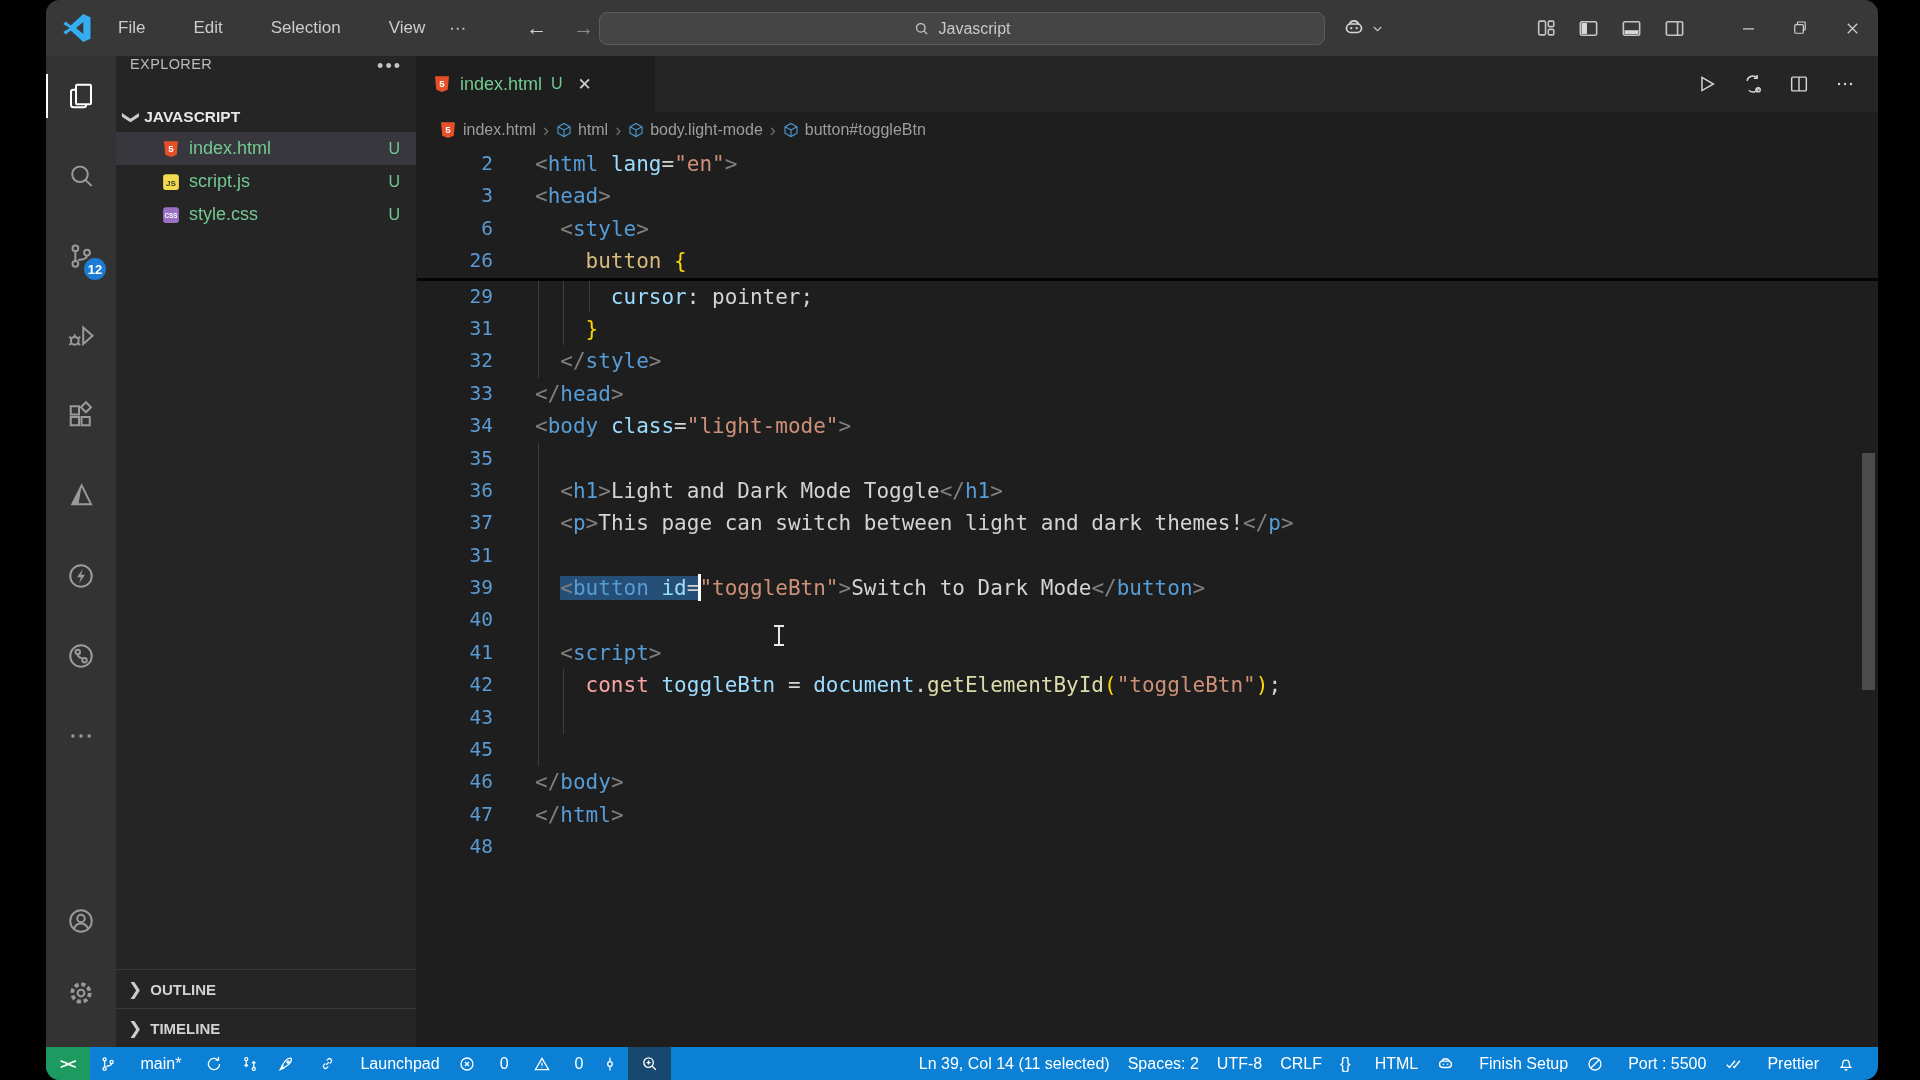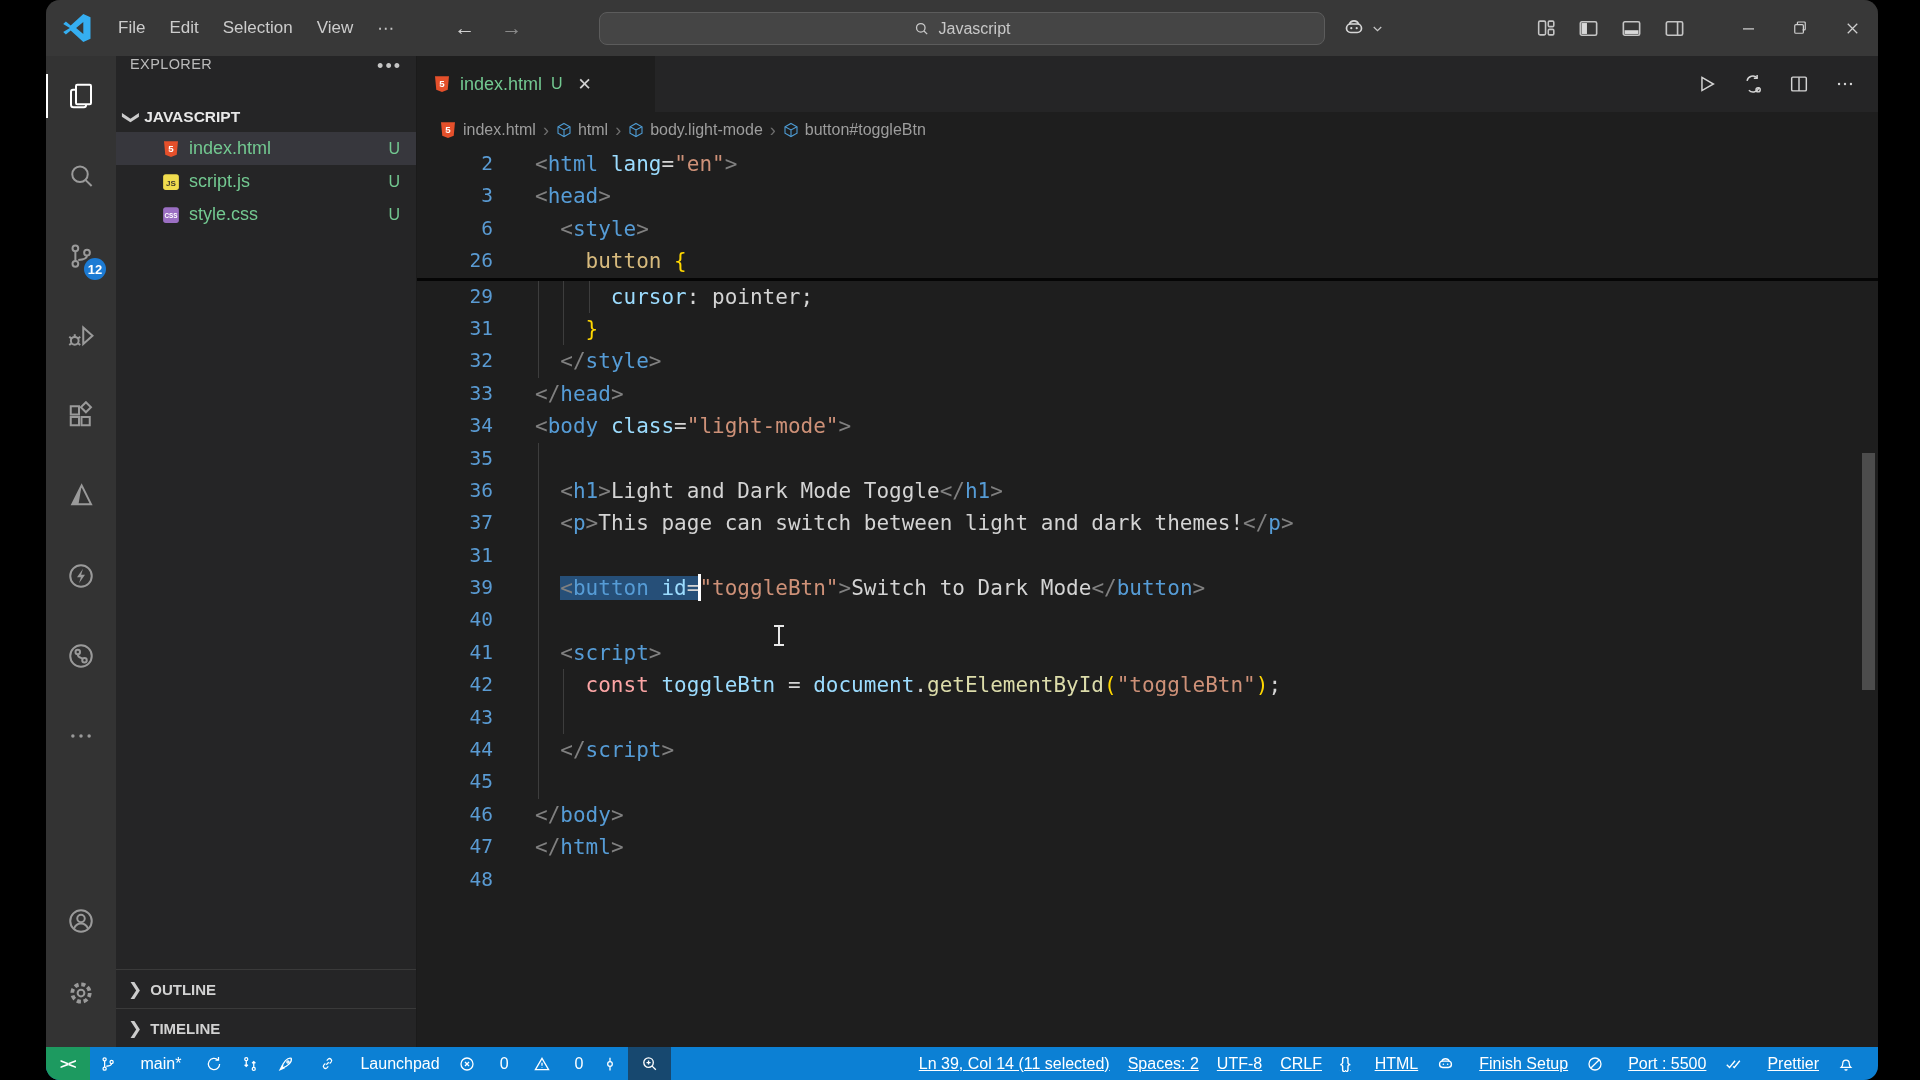--- a/index.html
+++ b/index.html
@@ -5,21 +5,21 @@
   html,body{margin:0;padding:0;width:1920px;height:1080px;background:#000;overflow:hidden;
     font-family:"Liberation Sans",sans-serif;-webkit-font-smoothing:antialiased;}
   .stage{position:relative;width:1920px;height:1080px;background:#000;}
   .window{position:absolute;left:46px;top:0;width:1832px;height:1080px;background:#1e1e1e;
     border-radius:14px;overflow:hidden;display:flex;flex-direction:column;}
 
   
   .titlebar{position:relative;height:56px;flex:none;background:#383838;display:flex;align-items:center;
     padding-left:16px;color:#cccccc;font-size:17px;}
   .logo{width:30px;height:30px;margin-right:14px;flex:none;}
-  .menus{display:flex;align-items:center;}
+  .menus{display:flex;align-items:center;gap:24px;}
   .menu-item{padding:5px 12px;border-radius:6px;cursor:default;}
   .menu-ellipsis{padding:5px 12px;letter-spacing:2px;color:#c5c5c5;}
   .nav-arrows{display:flex;align-items:center;margin-left:46px;gap:26px;font-size:21px;}
   .nav-back{color:#cfcfcf;} .nav-fwd{color:#8a8a8a;}
   .search-box{position:absolute;left:50%;top:12px;transform:translateX(-50%);width:724px;height:31px;
     background:#454545;border:1px solid #5c5c5c;border-radius:8px;display:flex;align-items:center;
     justify-content:center;gap:8px;color:#c8c8c8;font-size:16px;}
   .tb-right{position:absolute;right:0;top:0;height:56px;display:flex;align-items:center;}
   .copilot-btn{display:flex;align-items:center;gap:4px;margin-right:150px;}
   .layout-group{display:flex;align-items:center;gap:20px;margin-right:36px;}
@@ -85,21 +85,21 @@
   .mouse-ibeam::after{content:"";position:absolute;left:2px;top:3px;width:10px;height:2px;background:#e8e8e8;
     box-shadow:0 19px 0 #e8e8e8;}
 
   
   .statusbar{height:33px;flex:none;background:#0c80d4;display:flex;align-items:center;color:#ffffff;font-size:16px;}
   .remote{height:33px;background:#1d9a60;display:flex;align-items:center;padding:0 14px;font-weight:700;
     font-size:15px;letter-spacing:-1px;}
   .sb-item{display:flex;align-items:center;gap:24px;padding:0 9px;height:33px;}
   .sb-item svg{stroke:#ffffff;}
   .sb-zoom{background:#17486f;padding:0 12px;}
-  .sb-right{margin-left:auto;display:flex;align-items:center;padding-right:14px;text-decoration:underline;}
+  .sb-right{margin-left:auto;display:flex;align-items:center;padding-right:14px;}
   svg{display:block;}
 </style>
 </head>
 <body>
 
 <div class="stage">
   <div class="window">
 
     <div class="titlebar">
       <span class="logo">
@@ -426,21 +426,20 @@
               <div class="code-line"><span class="gutter">34</span><div class="code-text"><span class="tk-pun">&lt;</span><span class="tk-tag">body</span><span class="tk-txt"> </span><span class="tk-attr">class</span><span class="tk-op">=</span><span class="tk-str">"light-mode"</span><span class="tk-pun">&gt;</span></div></div>
               <div class="code-line"><span class="gutter">35</span><div class="code-text"><span class="guide" style="left: 3px;"></span></div></div>
               <div class="code-line"><span class="gutter">36</span><div class="code-text"><span class="guide" style="left: 3px;"></span><span class="tk-txt">  </span><span class="tk-pun">&lt;</span><span class="tk-tag">h1</span><span class="tk-pun">&gt;</span><span class="tk-txt">Light and Dark Mode Toggle</span><span class="tk-pun">&lt;/</span><span class="tk-tag">h1</span><span class="tk-pun">&gt;</span></div></div>
               <div class="code-line"><span class="gutter">37</span><div class="code-text"><span class="guide" style="left: 3px;"></span><span class="tk-txt">  </span><span class="tk-pun">&lt;</span><span class="tk-tag">p</span><span class="tk-pun">&gt;</span><span class="tk-txt">This page can switch between light and dark themes!</span><span class="tk-pun">&lt;/</span><span class="tk-tag">p</span><span class="tk-pun">&gt;</span></div></div>
               <div class="code-line"><span class="gutter">31</span><div class="code-text"><span class="guide" style="left: 3px;"></span></div></div>
               <div class="code-line"><span class="gutter">39</span><div class="code-text"><span class="guide" style="left: 3px;"></span><span class="tk-txt">  </span><span class="tk-pun sel">&lt;</span><span class="tk-tag sel">button</span><span class="tk-txt sel"> </span><span class="tk-attr sel">id</span><span class="tk-op sel">=</span><span class="caret"></span><span class="tk-str">"toggleBtn"</span><span class="tk-pun">&gt;</span><span class="tk-txt">Switch to Dark Mode</span><span class="tk-pun">&lt;/</span><span class="tk-tag">button</span><span class="tk-pun">&gt;</span></div></div>
               <div class="code-line"><span class="gutter">40</span><div class="code-text"><span class="guide" style="left: 3px;"></span></div></div>
               <div class="code-line"><span class="gutter">41</span><div class="code-text"><span class="guide" style="left: 3px;"></span><span class="tk-txt">  </span><span class="tk-pun">&lt;</span><span class="tk-tag">script</span><span class="tk-pun">&gt;</span></div></div>
               <div class="code-line"><span class="gutter">42</span><div class="code-text"><span class="guide" style="left: 3px;"></span><span class="guide" style="left: 28.28px;"></span><span class="tk-txt">    </span><span class="tk-kw">const</span><span class="tk-txt"> </span><span class="tk-var">toggleBtn</span><span class="tk-op"> = </span><span class="tk-var">document</span><span class="tk-op">.</span><span class="tk-fn">getElementById</span><span class="tk-brace">(</span><span class="tk-str">"toggleBtn"</span><span class="tk-brace">)</span><span class="tk-op">;</span></div></div>
               <div class="code-line"><span class="gutter">43</span><div class="code-text"><span class="guide" style="left: 3px;"></span><span class="guide" style="left: 28.28px;"></span></div></div>
-              <div class="code-line"><span class="gutter">44</span><div class="code-text"><span class="guide" style="left: 3px;"></span><span class="tk-txt">  </span><span class="tk-pun">&lt;/</span><span class="tk-tag">script</span><span class="tk-pun">&gt;</span></div></div>
               <div class="code-line"><span class="gutter">45</span><div class="code-text"><span class="guide" style="left: 3px;"></span></div></div>
               <div class="code-line"><span class="gutter">46</span><div class="code-text"><span class="tk-pun">&lt;/</span><span class="tk-tag">body</span><span class="tk-pun">&gt;</span></div></div>
               <div class="code-line"><span class="gutter">47</span><div class="code-text"><span class="tk-pun">&lt;/</span><span class="tk-tag">html</span><span class="tk-pun">&gt;</span></div></div>
               <div class="code-line"><span class="gutter">48</span><div class="code-text"></div></div>
             </div>
           <div class="scroll-thumb"></div>
           <div class="mouse-ibeam"></div>
         </div>
       </div>
     </div>

